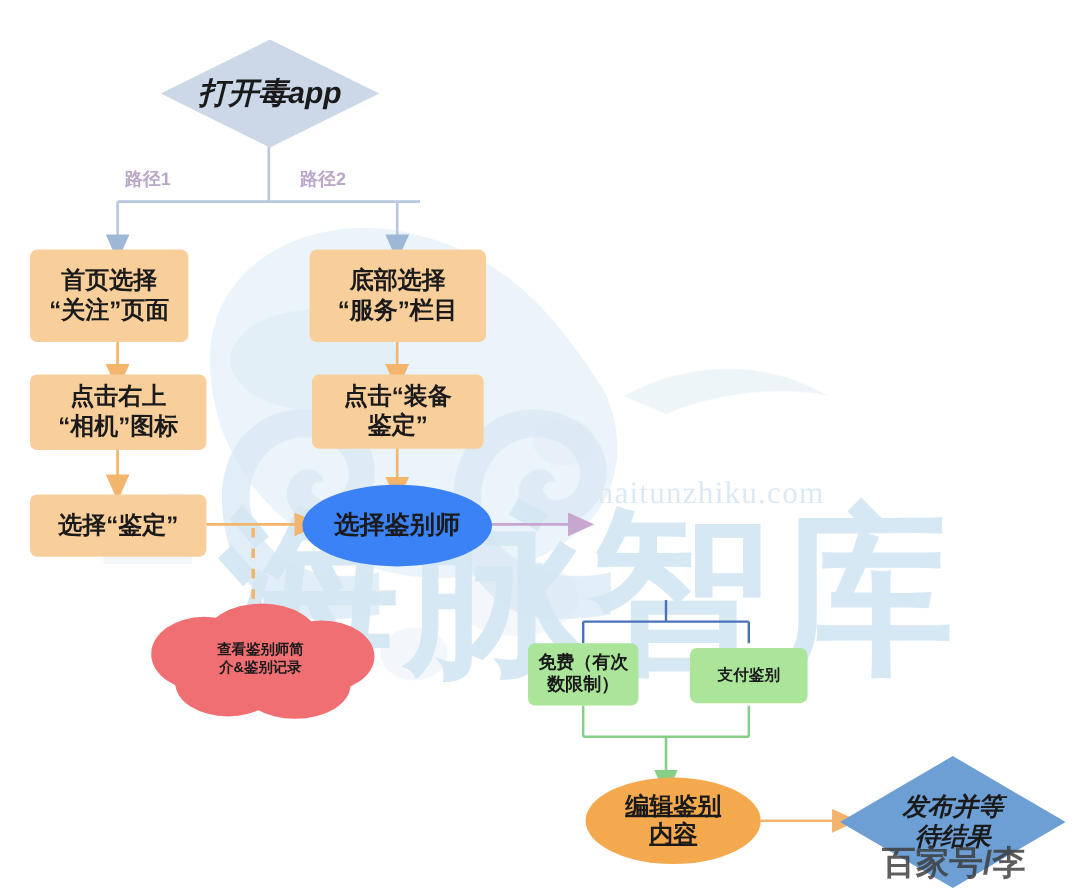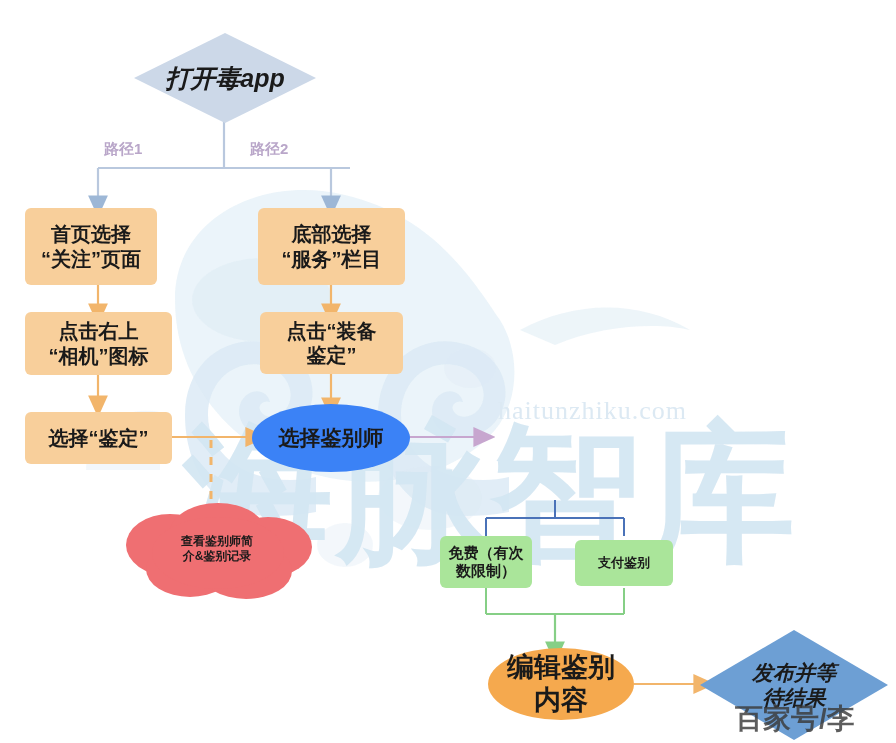--- a/index.html
+++ b/index.html
@@ -265,21 +265,21 @@
 
   <div class="node node-rect" style="left:440px; top:536px; width:92px; height:52px; background:#aae59a; font-size:15px;">
     <span class="node-text">免费（有次
 数限制）</span>
   </div>
 
   <div class="node node-rect" style="left:575px; top:540px; width:98px; height:46px; background:#aae59a; font-size:13px;justify-content:flex-end;">
     <span class="node-text">支付鉴别</span>
   </div>
 
-  <div class="node ellipse" style="left:488px; top:648px; width:146px; height:72px; background:#f5a94e; font-size:27px;">
+  <div class="node ellipse" style="left:488px; top:648px; width:146px; height:72px; background:#f5a94e; font-size:20px;text-decoration:underline;">
     <span class="node-text">编辑鉴别
 内容</span>
   </div>
 
   <div class="diamond-wrap" style="left:700px; top:630px; width:188px; height:110px;">
     <svg class="diamond-shape" viewBox="0 0 188 110" preserveAspectRatio="none">
       <polygon points="94,0 188,55 94,110 0,55" fill="#6d9fd4"></polygon>
     </svg>
     <div class="diamond-label" style="font-size:21px;">发布并等
 待结果</div>

